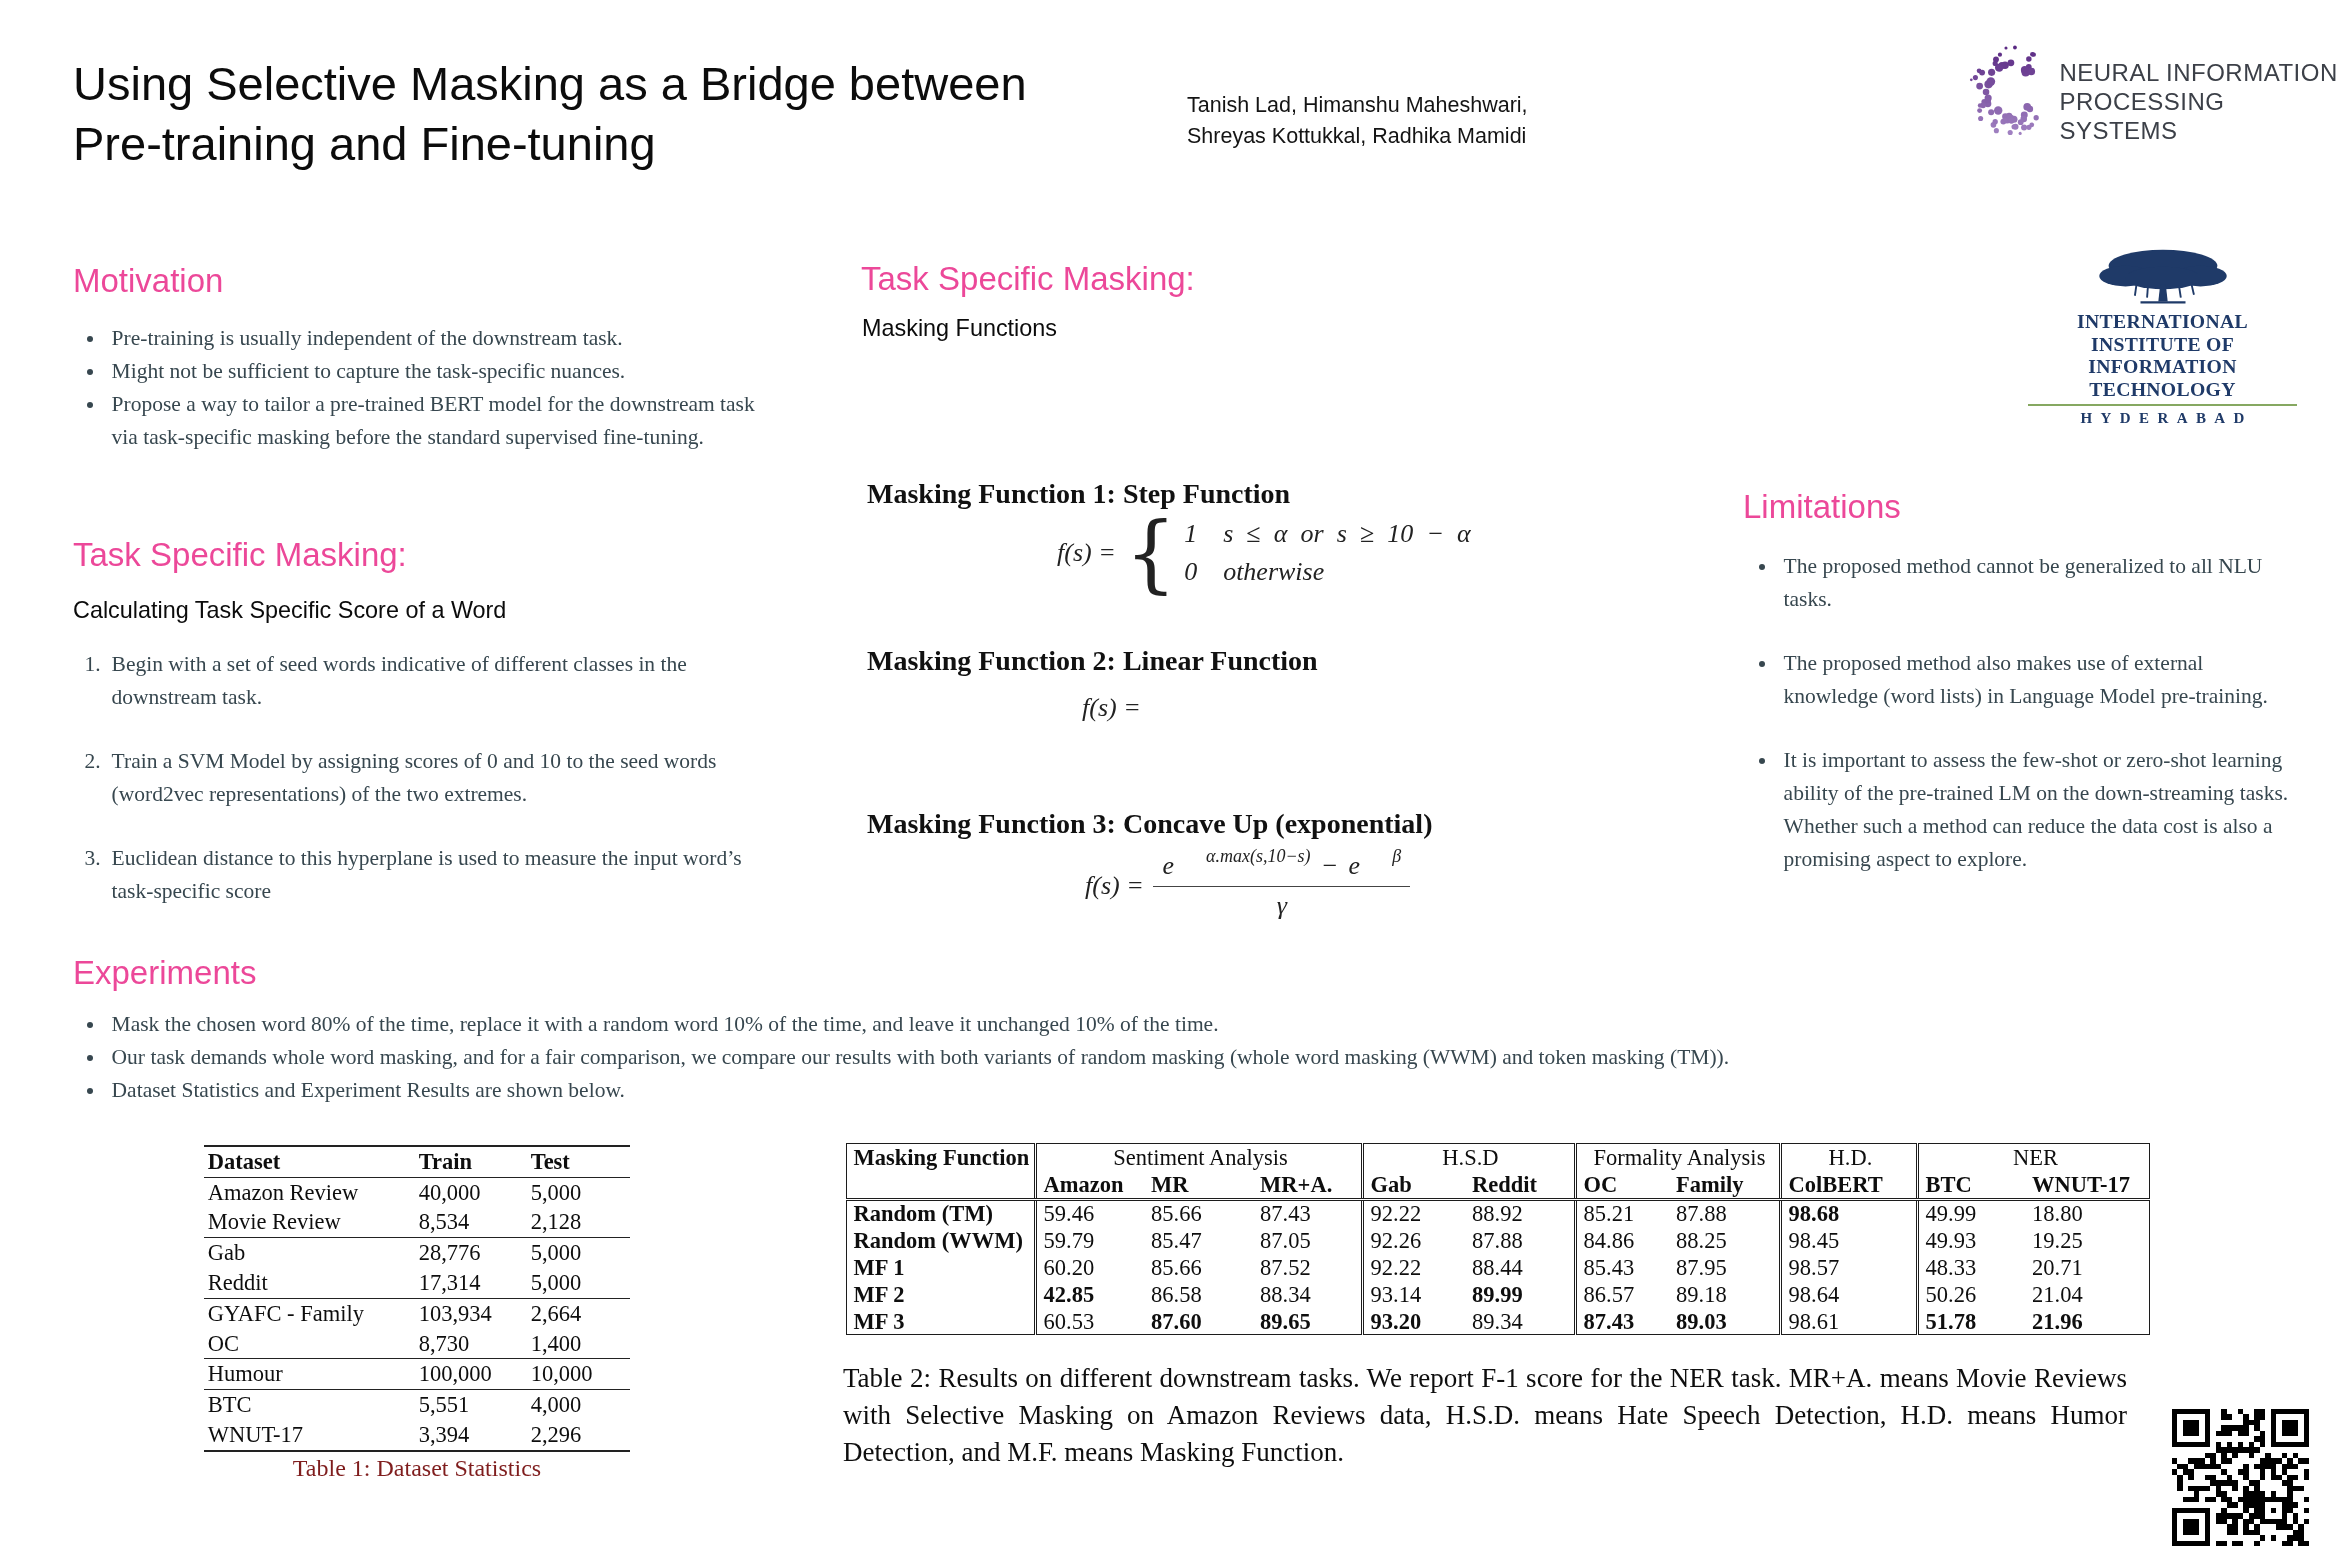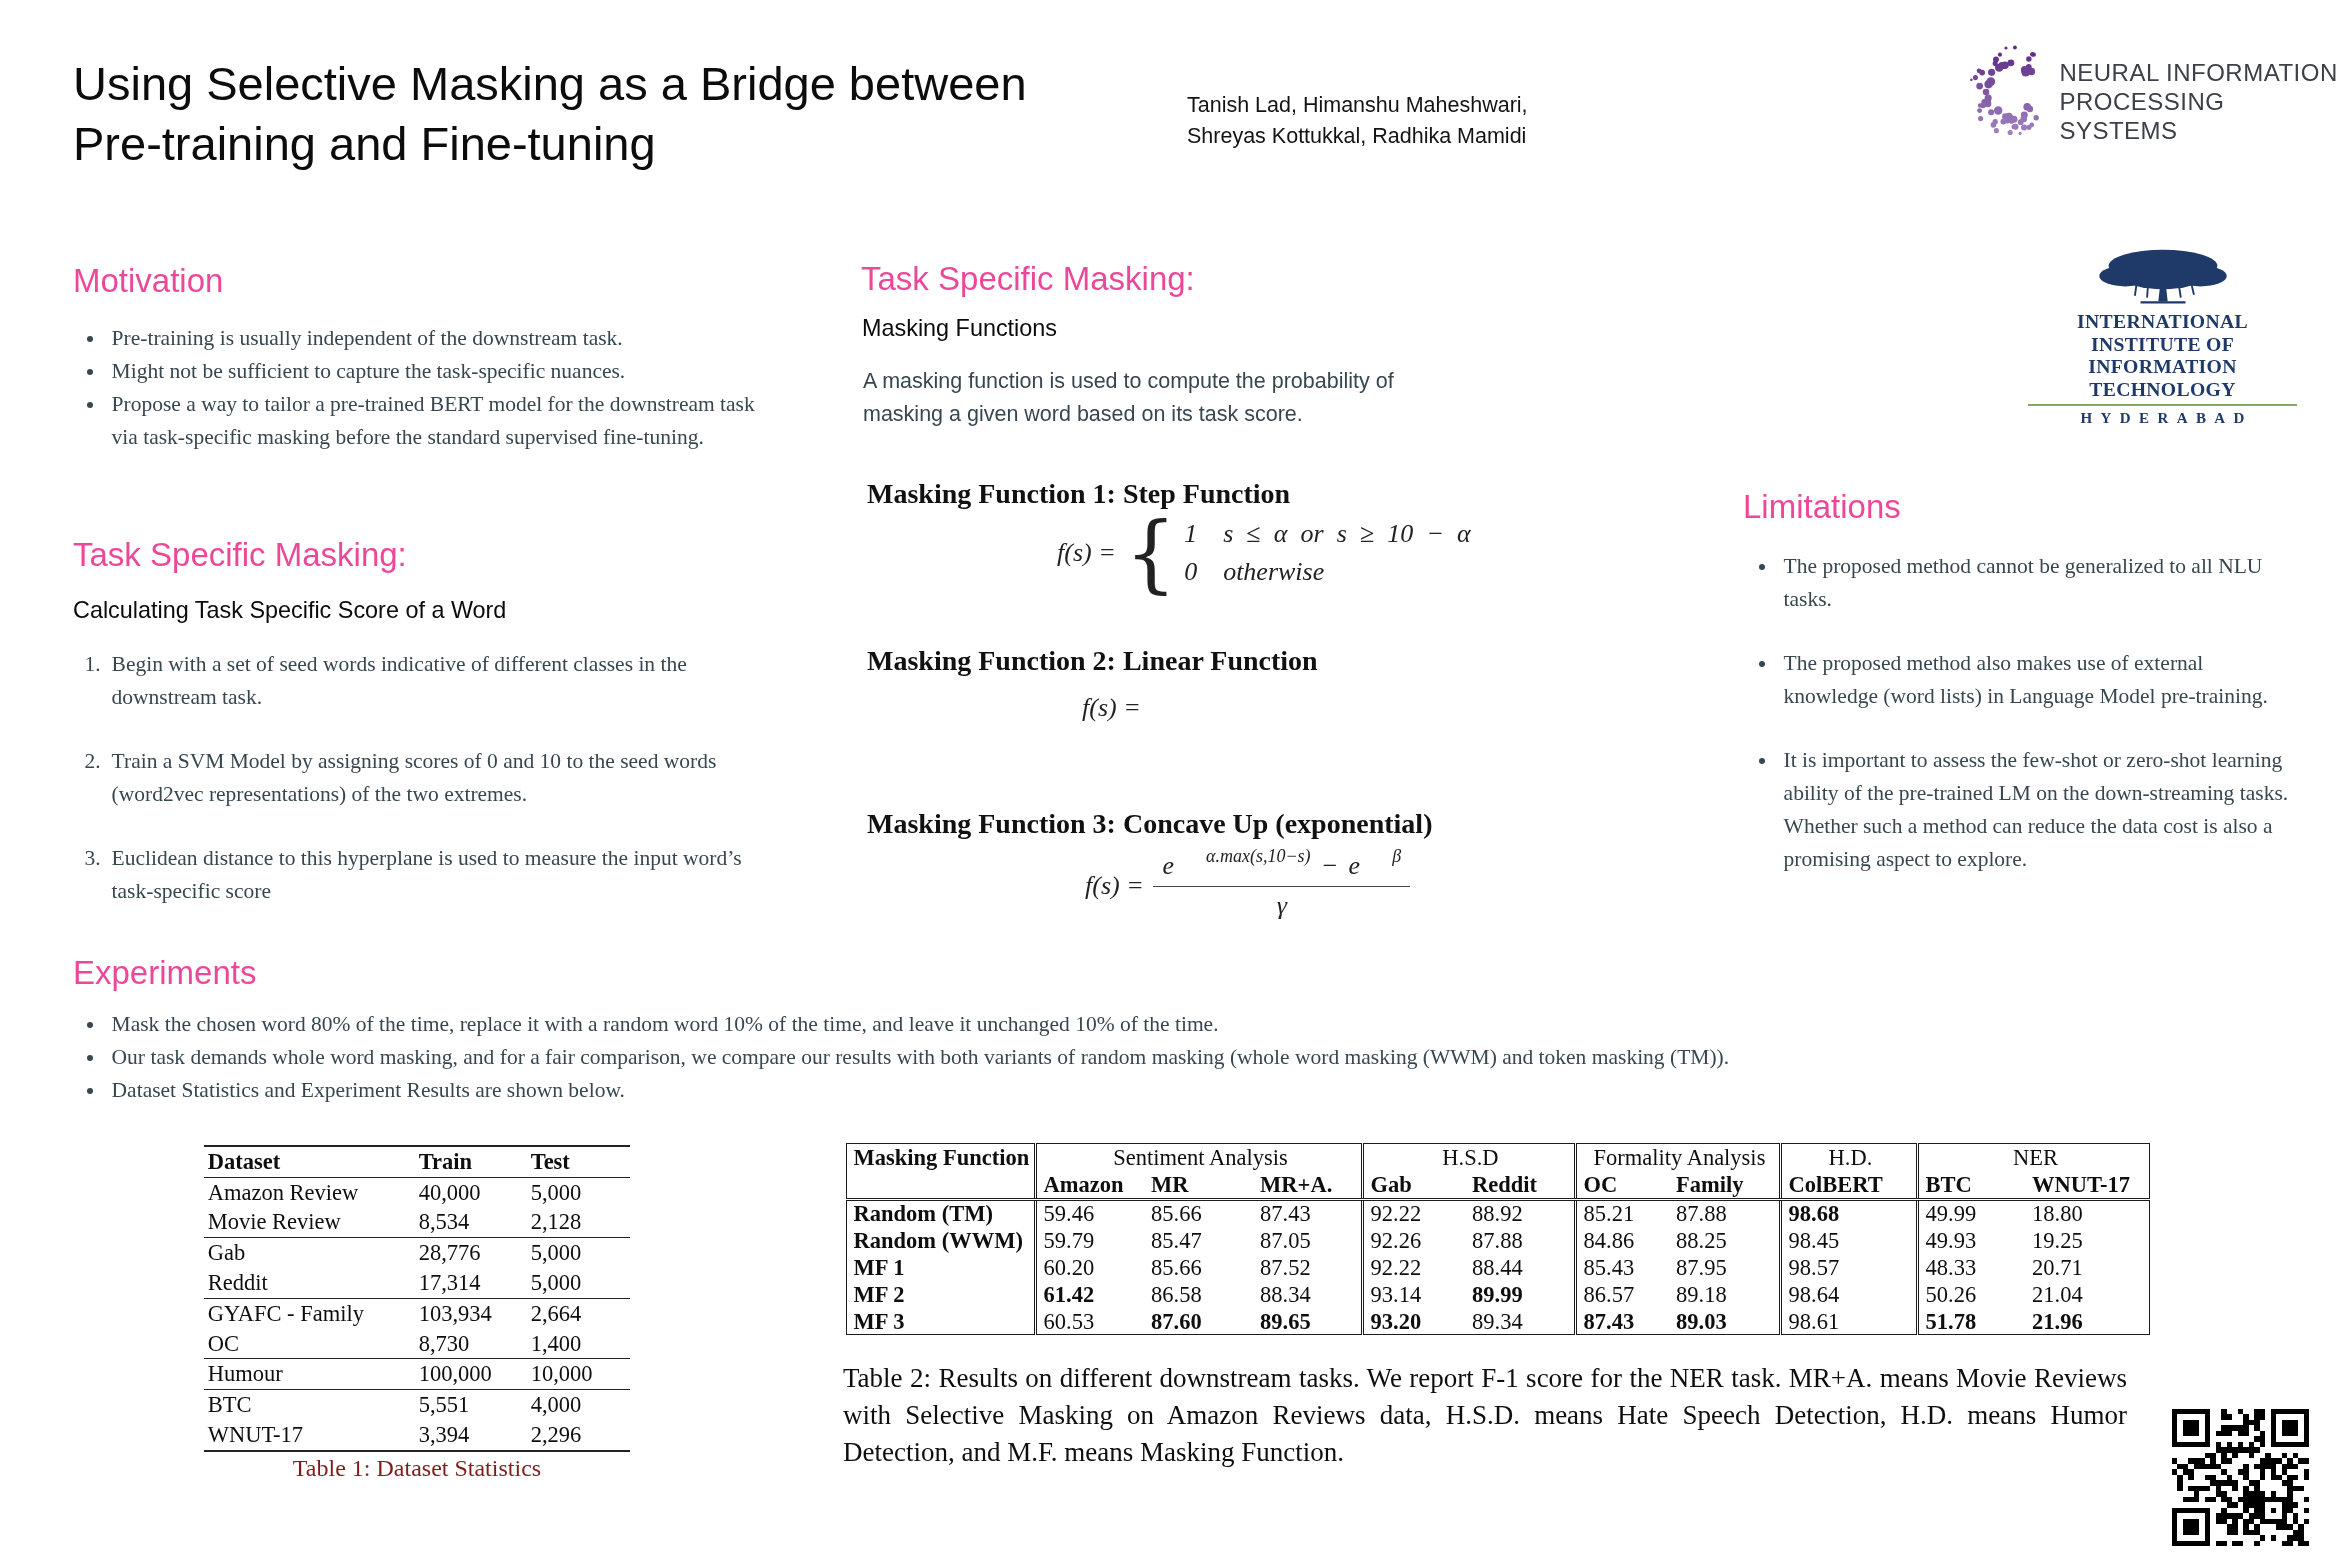--- a/index.html
+++ b/index.html
@@ -172,24 +172,20 @@
   <div class="abs h1" style="left:73px;top:536px;">Task Specific Masking:</div>
   <div class="abs h2" style="left:73px;top:597px;">Calculating Task Specific Score of a Word</div>
   <ol class="abs blist bodytxt gap33" style="left:73px;top:648px;width:637px;">
       <li>Begin with a set of seed words indicative of different classes in the downstream task.</li>
       <li>Train a SVM Model by assigning scores of 0 and 10 to the seed words (word2vec representations) of the two extremes.</li>
       <li>Euclidean distance to this hyperplane is used to measure the input word’s task-specific score</li>
     </ol>
 
   <div class="abs h1" style="left:861px;top:260px;">Task Specific Masking:</div>
   <div class="abs h2" style="left:862px;top:315px;">Masking Functions</div>
-  <div class="abs bodytxt" style="left:863px;top:365px;width:618px;">
-    <div>A masking function is used to compute the probability of</div>
-    <div>masking a given word based on its task score.</div>
-  </div>
 
   <div class="abs mfh" style="left:867px;top:478px;">Masking Function 1: Step Function</div>
   <div class="abs formula" style="left:1057px;top:515px;">
     <span class="flhs">f(s) =</span>
     <span class="brace">{</span>
     <span class="cases">
       <span class="crow">
         <span class="cval">1</span>
         <span class="ccond">s ≤ α or s ≥ 10 − α</span>
       </span>
@@ -364,21 +360,21 @@
           <td class="gs">92.22</td>
           <td class="">88.44</td>
           <td class="gs">85.43</td>
           <td class="">87.95</td>
           <td class="gs">98.57</td>
           <td class="gs">48.33</td>
           <td class="">20.71</td>
         </tr>
         <tr>
           <th class="rl">MF 2</th>
-          <td class="gs b">61.42</td>
+          <td class="gs b">42.85</td>
           <td class="">86.58</td>
           <td class="">88.34</td>
           <td class="gs">93.14</td>
           <td class=" b">89.99</td>
           <td class="gs">86.57</td>
           <td class="">89.18</td>
           <td class="gs">98.64</td>
           <td class="gs">50.26</td>
           <td class="">21.04</td>
         </tr>

